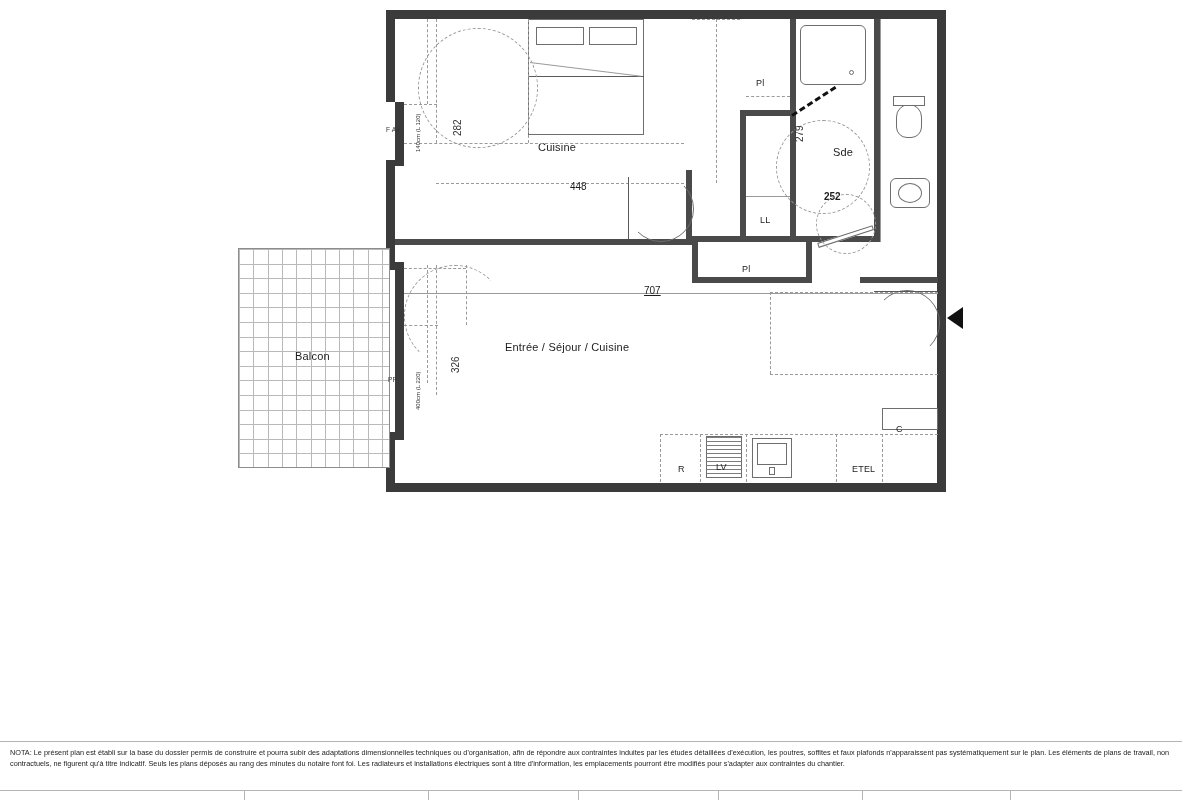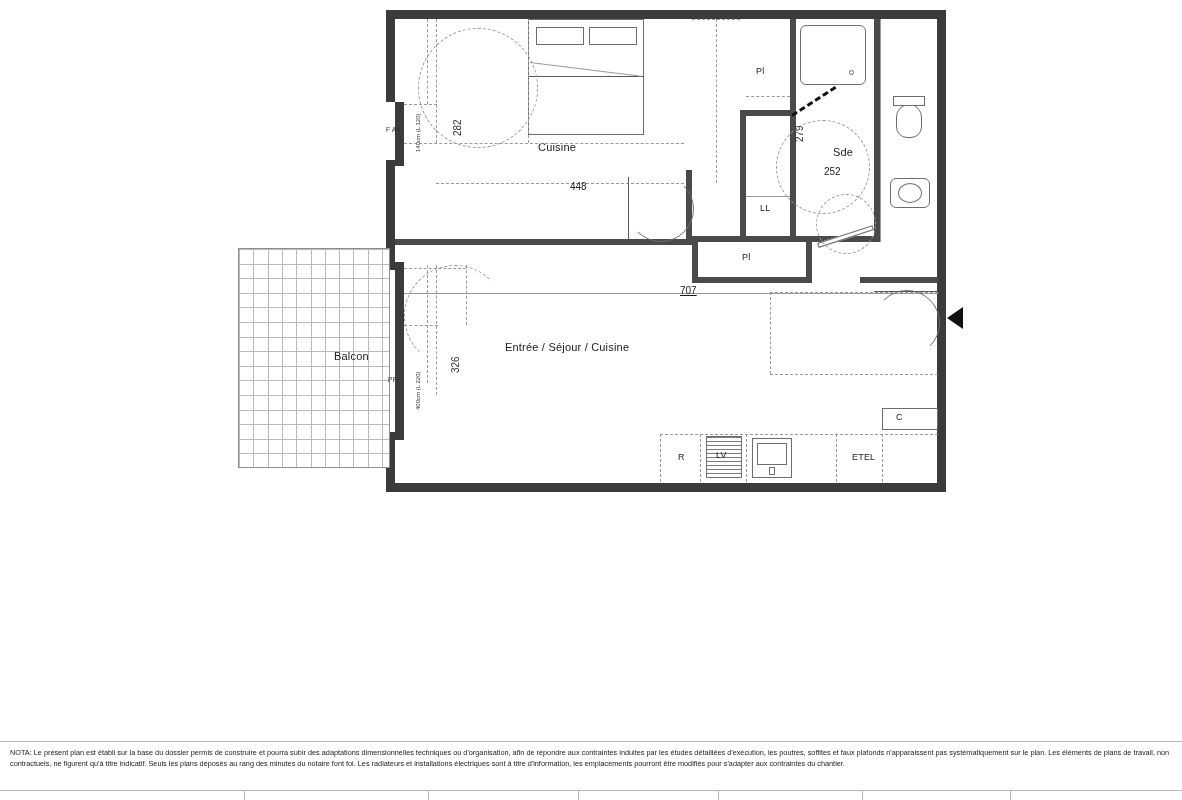--- a/index.html
+++ b/index.html
@@ -37,20 +37,21 @@
   
   .label {
     position: absolute;
     font-size: 11px;
     color: #1c1c1c;
     white-space: nowrap;
     letter-spacing: .2px;
   }
   .label.small {
     font-size: 9px;
+    margin-top: 12px;
   }
   .label.tiny {
     font-size: 6.5px;
     color: #333;
   }
   .dim {
     position: absolute;
     font-size: 10px;
     color: #1c1c1c;
     white-space: nowrap;
@@ -226,21 +227,21 @@
   <div class="wall-thin" style="left:806px; top:242px; width:6px; height:40px;"></div>
   <div class="wall-thin" style="left:692px; top:277px; width:120px; height:6px;"></div>
 
   <div class="wall-thin" style="left:806px; top:236px; width:6px; height:46px;"></div>
 
   <div class="wall-thin" style="left:860px; top:277px; width:78px; height:6px;"></div>
   <div class="wall" style="left:937px; top:283px; width:9px; height:10px;"></div>
   <div class="wall" style="left:937px; top:346px; width:9px; height:12px;"></div>
 
   <div class="balcony" style="left:238px; top:248px; width:152px; height:220px;"></div>
-  <div class="label" style="left:295px; top:350px;margin-left:39px;">Balcon</div>
+  <div class="label" style="left:295px; top:350px;">Balcon</div>
 
   <div class="label" style="left:538px; top:141px;">Cuisine</div>
 
   <div class="fixture" style="left:528px; top:19px; width:116px; height:116px;"></div>
   <div class="fixture" style="left:536px; top:27px; width:48px; height:18px;"></div>
   <div class="fixture" style="left:589px; top:27px; width:48px; height:18px;"></div>
   <div class="thin-h" style="left:528px; top:76px; width:116px;"></div>
   <div class="solid-h" style="left:530px; top:62px; width:112px; transform:rotate(7deg); transform-origin:left center;"></div>
 
   <div class="arc" style="left:418px; top:28px; width:118px; height:118px;"></div>
@@ -276,34 +277,34 @@
   <div class="fixture soft" style="left:896px; top:104px; width:26px; height:34px; border-radius:13px 13px 11px 11px;"></div>
   <div class="fixture" style="left:893px; top:96px; width:32px; height:10px;"></div>
 
   <div class="fixture soft" style="left:890px; top:178px; width:40px; height:30px;"></div>
   <div class="fixture round" style="left:898px; top:183px; width:24px; height:20px;"></div>
 
   <div class="arc" style="left:776px; top:120px; width:92px; height:92px;"></div>
   <div class="diag" style="left:792px; top:114px; width:52px; transform:rotate(-33deg);"></div>
 
   <div class="dim tiny-vert" style="left:794px; top:142px; font-size:10px;">279</div>
-  <div class="dim" style="left:824px; top:166px;">252</div>
+  <div class="dim" style="left:824px; top:191px;font-weight:bold;">252</div>
   <div class="dim tiny-vert" style="left:916px; top:216px; font-size:6px;"></div>
 
   <div class="solid-v" style="left:880px; top:19px; height:223px;"></div>
 
   <div class="label small" style="left:742px; top:252px;">Pl</div>
 
   <div class="fixture" style="left:818px; top:243px; width:58px; height:5px; transform:rotate(-18deg); transform-origin:left center;"></div>
   <div class="arc" style="left:816px; top:194px; width:58px; height:58px;"></div>
 
   <div class="label" style="left:505px; top:341px;">Entrée / Séjour / Cuisine</div>
 
   <div class="solid-h" style="left:404px; top:293px; width:534px;"></div>
-  <div class="dim" style="left:680px; top:285px;text-decoration:underline;">707</div>
+  <div class="dim" style="left:644px; top:285px;text-decoration:underline;">707</div>
   <div class="dim tiny-vert" style="left:450px; top:373px; font-size:10px;">326</div>
 
   <div class="arc" style="left:404px; top:265px; width:100px; height:100px; clip-path: polygon(0 0, 100% 0, 0 100%);"></div>
   <div class="dash-v" style="left:427px; top:265px; height:118px;"></div>
   <div class="dash-v" style="left:436px; top:265px; height:130px;"></div>
   <div class="dash-v" style="left:466px; top:265px; height:60px;"></div>
   <div class="dash-h" style="left:404px; top:268px; width:62px;"></div>
   <div class="dash-h" style="left:404px; top:325px; width:34px;"></div>
   <div class="label tiny" style="left:388px; top:376px;">PF</div>
   <div class="dim tiny-vert" style="left:415px; top:410px;">400cm (L 220)</div>

